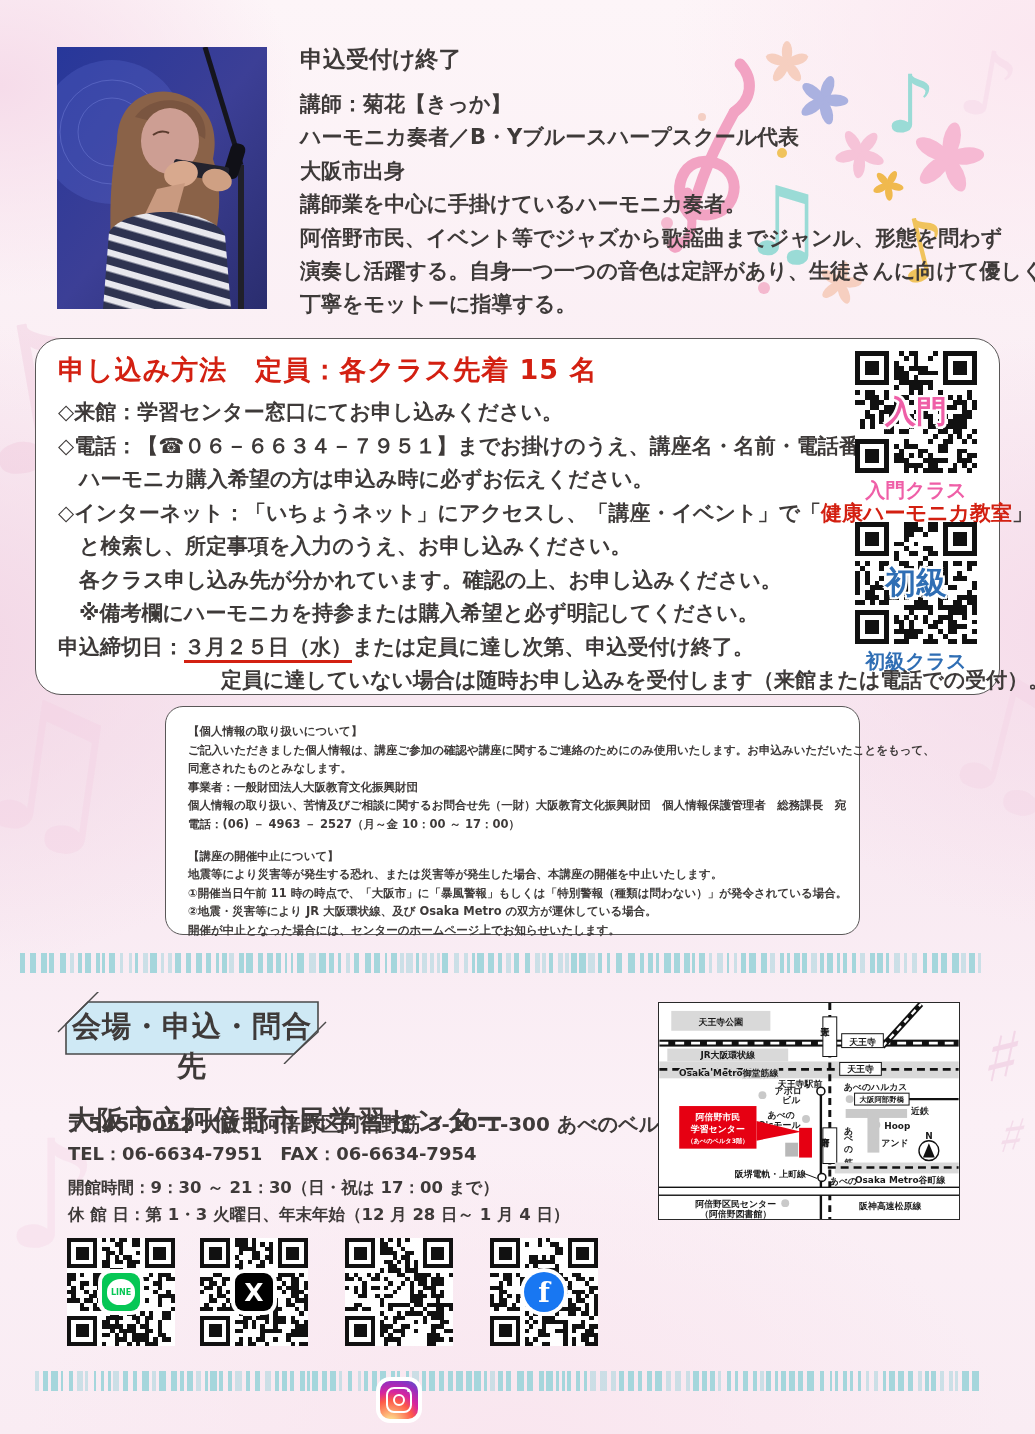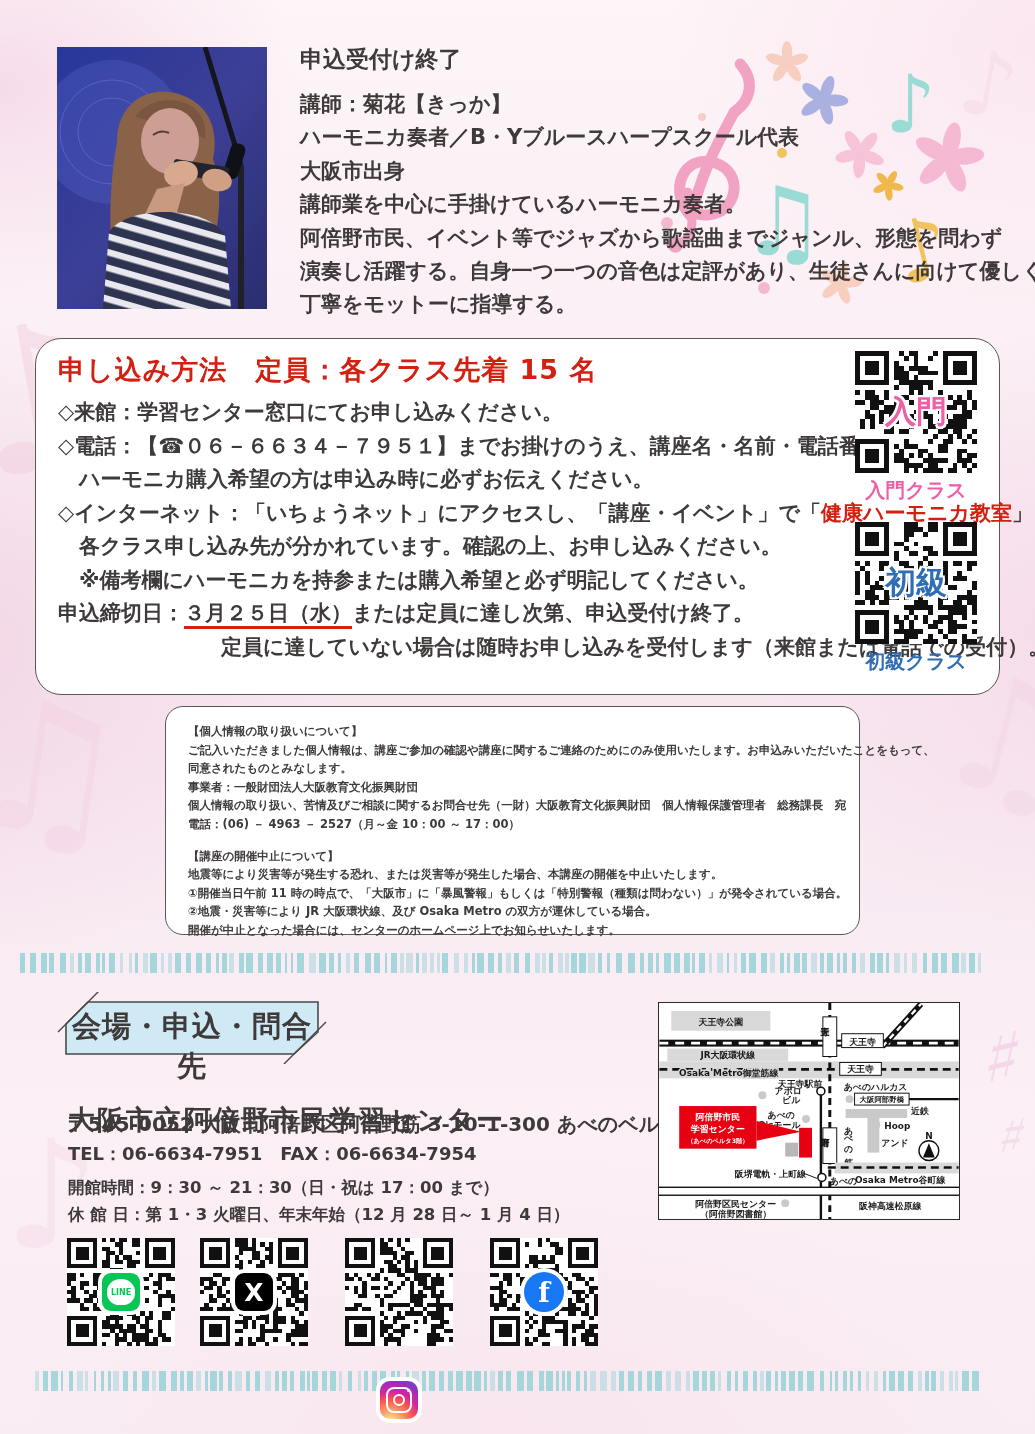--- a/index.html
+++ b/index.html
@@ -183,20 +183,21 @@
     <div class="ln">丁寧をモットーに指導する。</div>
   </div>
 
   <section class="apply">
     <div class="apply-title">申し込み方法　定員：各クラス先着 15 名</div>
     <div class="apply-lines">
       <div class="ln">◇来館：学習センター窓口にてお申し込みください。</div>
       <div class="ln">◇電話：【☎０６－６６３４－７９５１】までお掛けのうえ、講座名・名前・電話番号及び</div>
       <div class="ln ind">ハーモニカ購入希望の方は申込み時に必ずお伝えください。</div>
       <div class="ln"><span>◇インターネット：「いちょうネット」にアクセスし、「講座・イベント」で「</span><span class="red">健康ハーモニカ教室</span><span>」</span></div>
+      <div class="ln ind">と検索し、所定事項を入力のうえ、お申し込みください。</div>
       <div class="ln ind">各クラス申し込み先が分かれています。確認の上、お申し込みください。</div>
       <div class="ln ind">※備考欄にハーモニカを持参または購入希望と必ず明記してください。</div>
       <div class="ln"><span>申込締切日：</span><span class="deadline">３月２５日（水）</span><span>または定員に達し次第、申込受付け終了。</span></div>
       <div class="ln final">定員に達していない場合は随時お申し込みを受付します（来館または電話での受付）。</div>
     </div>
     <div class="qr-col">
       <div class="qrbox">
           <svg viewBox="0 0 25 25" shape-rendering="crispEdges">
             <rect x="0" y="0" width="25" height="25" fill="#fff"></rect>
             <rect x="9" y="0" width="1" height="1" fill="#111"></rect>

